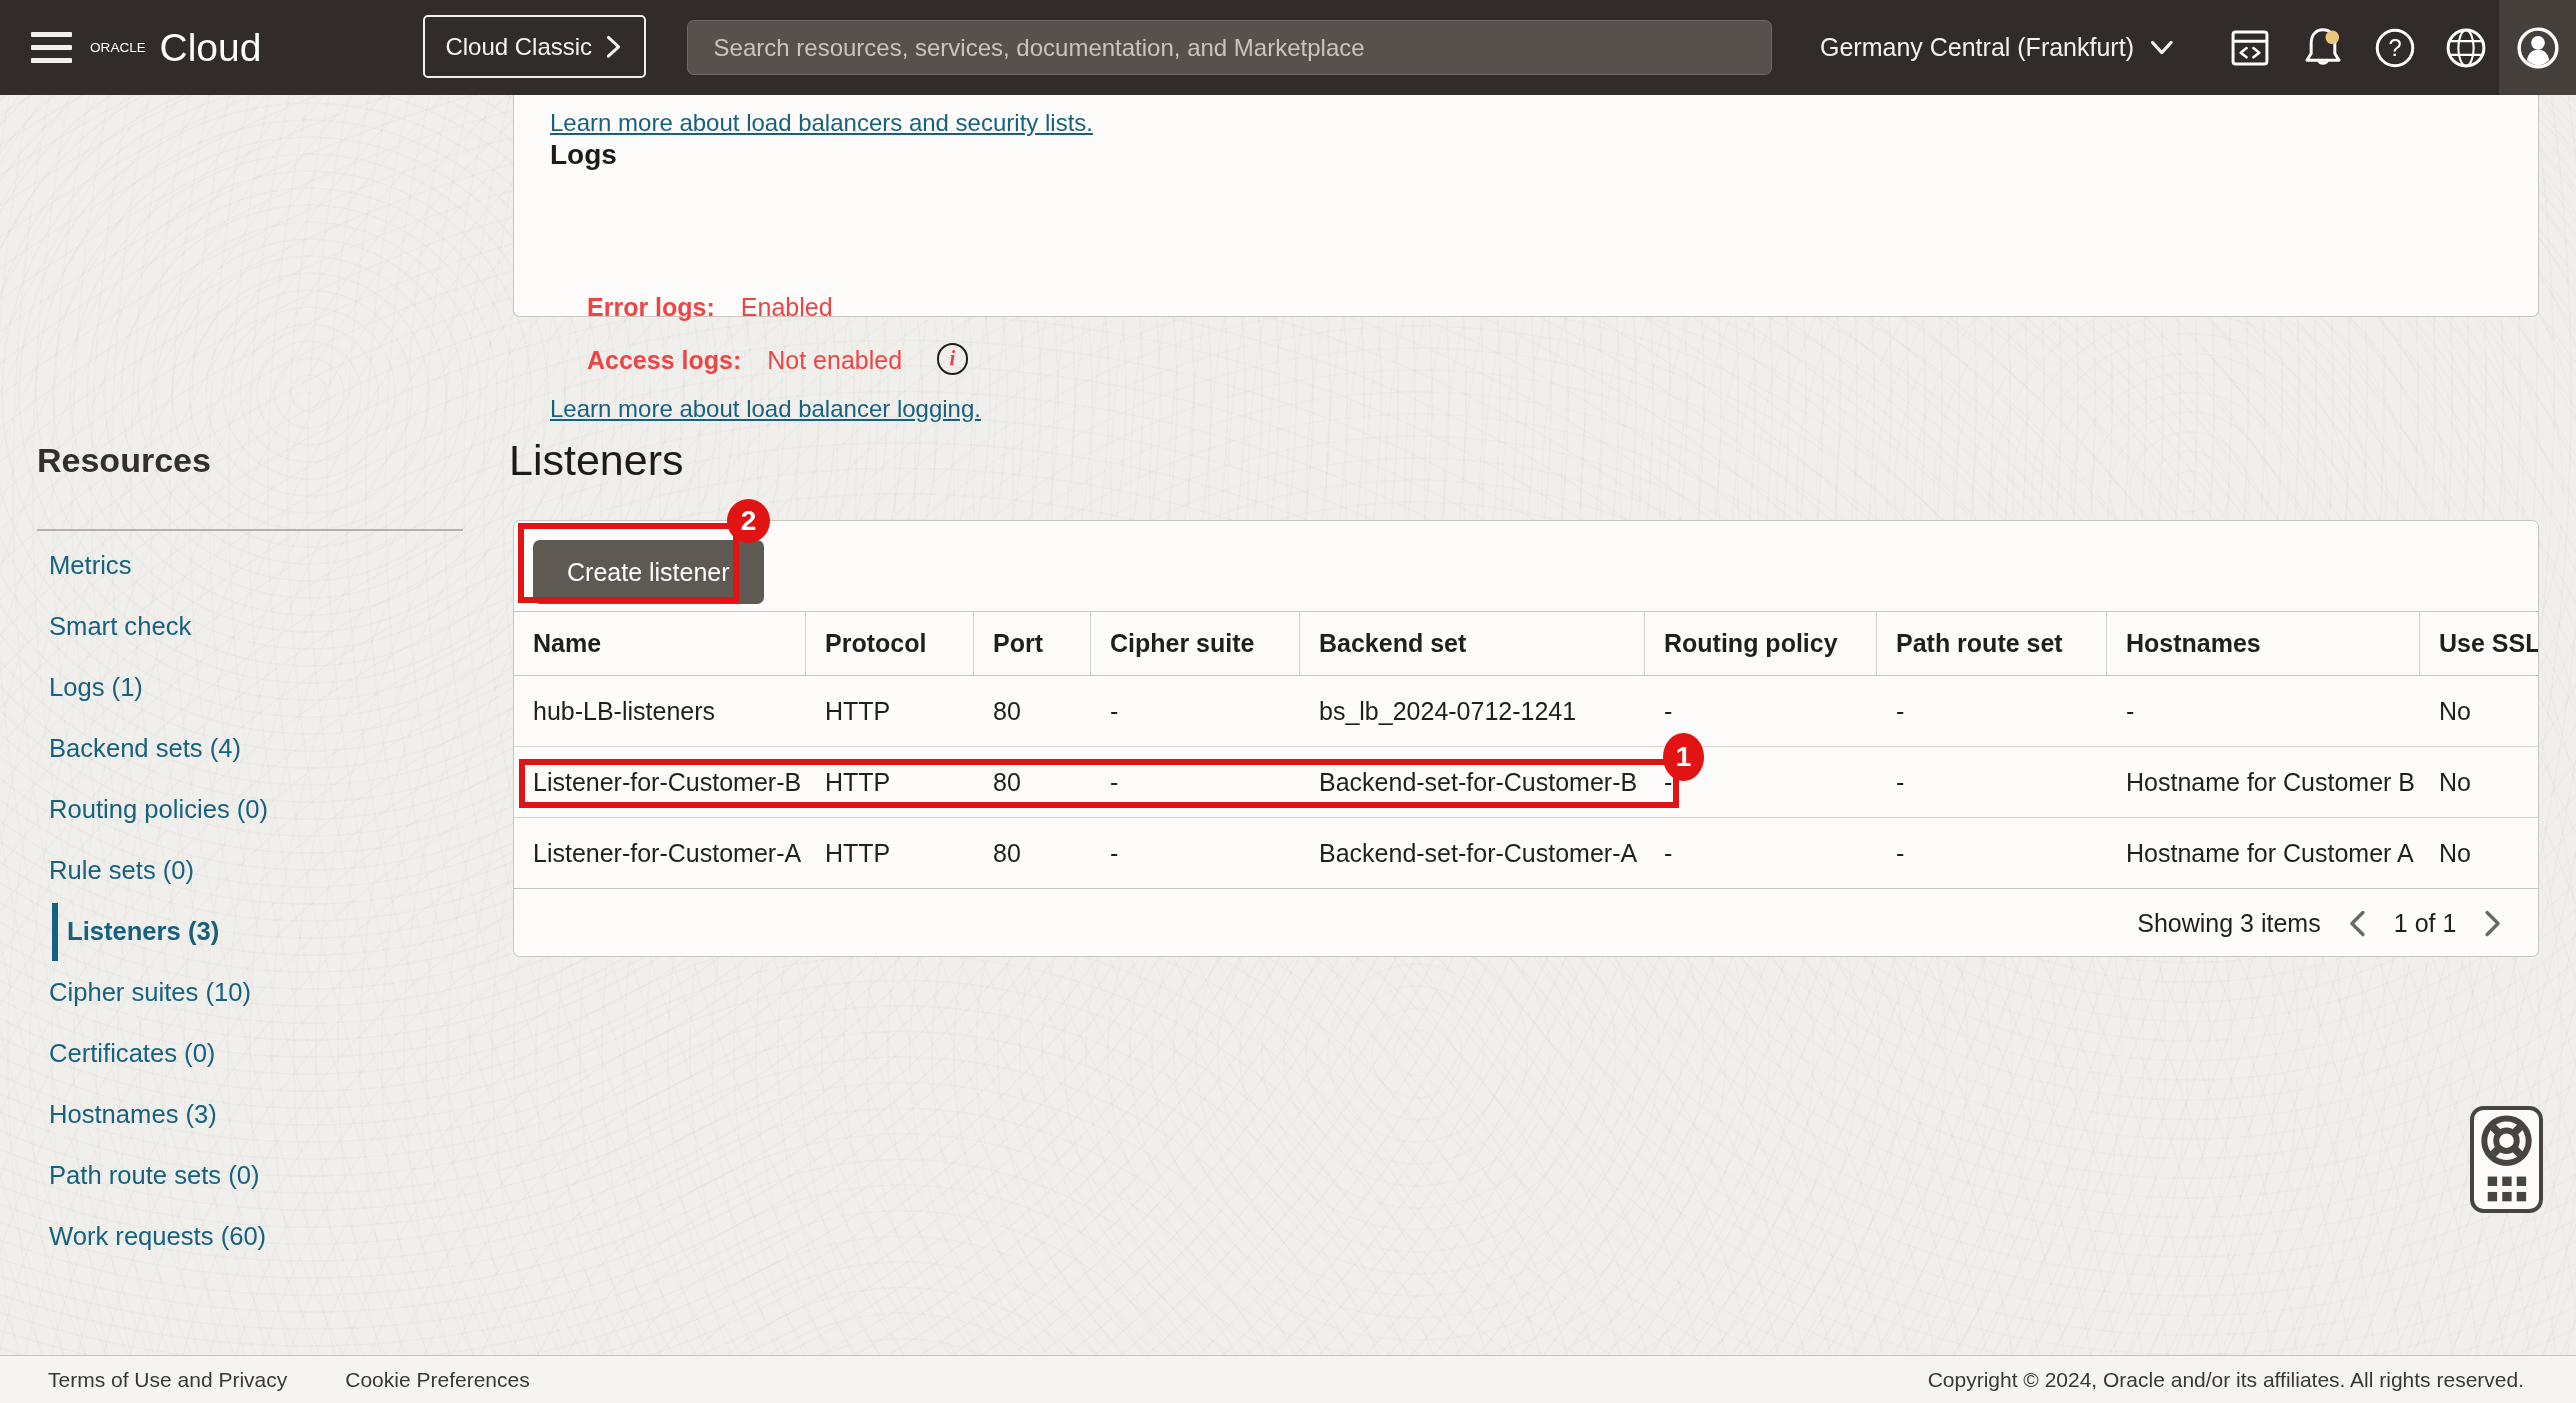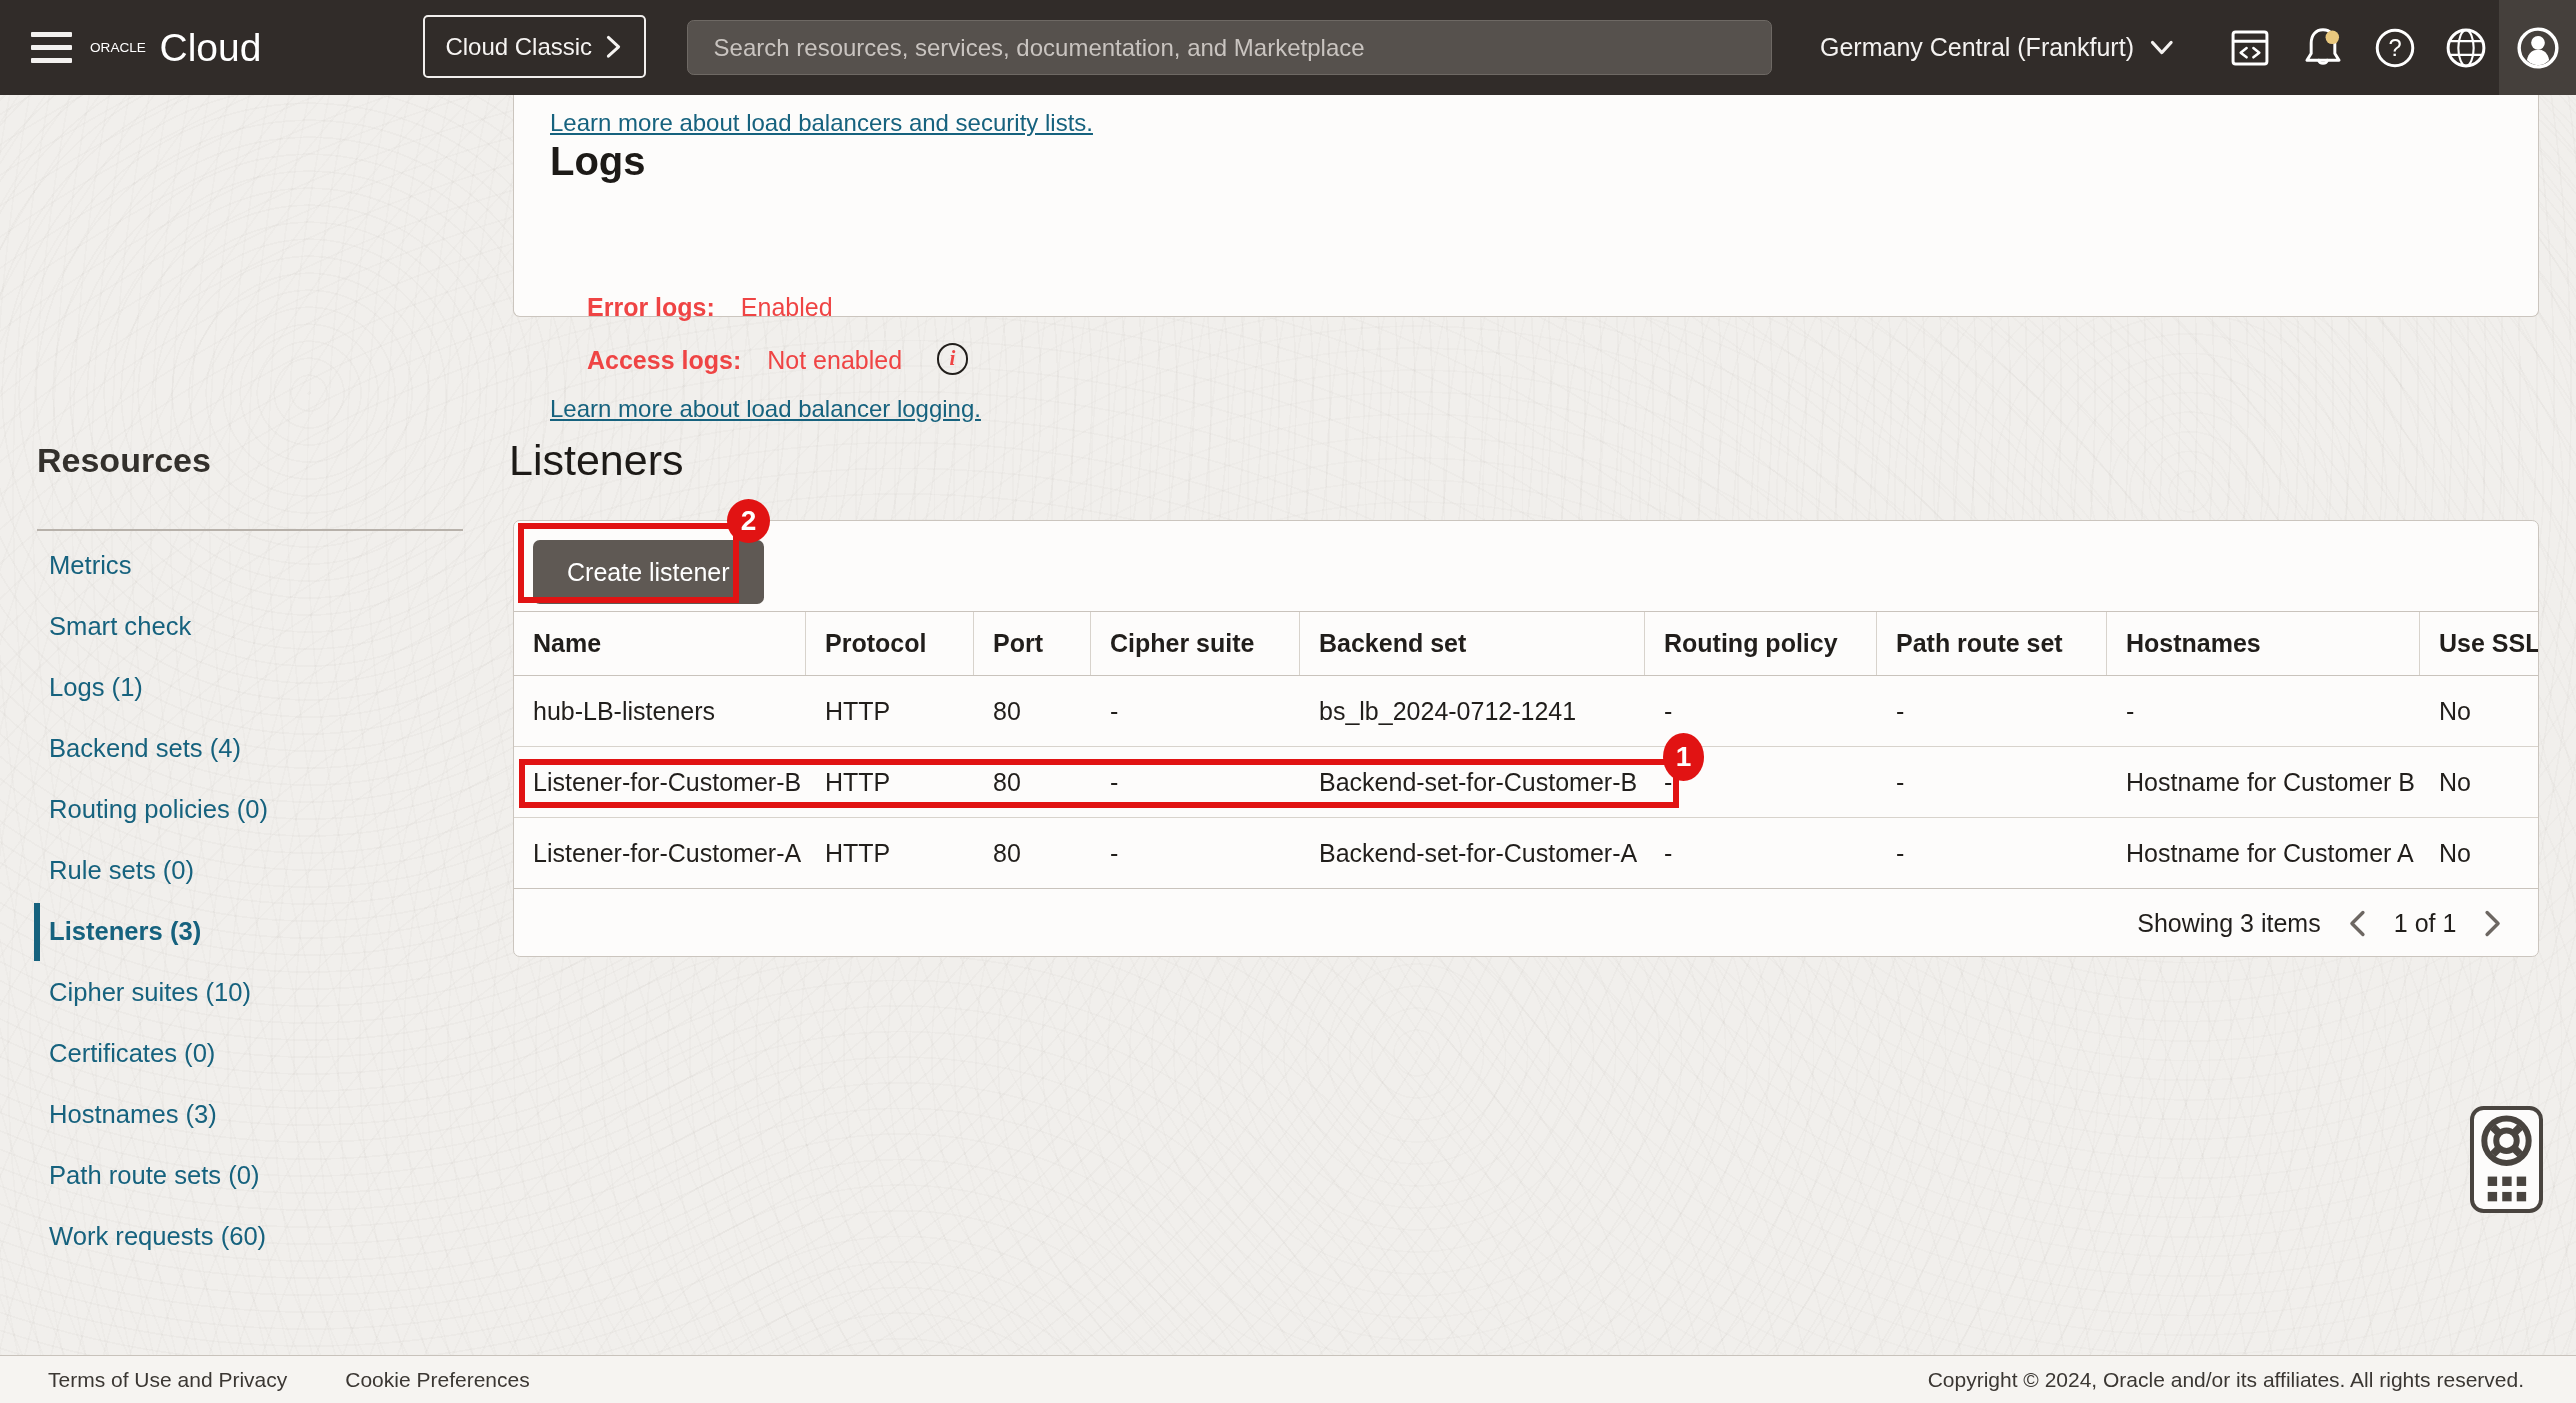--- a/index.html
+++ b/index.html
@@ -27,29 +27,29 @@
   .search::placeholder{ color:#c9c4c0; opacity:1; }
   .region{ position:absolute; left:1820px; top:0; height:95px; display:flex; align-items:center; gap:15.3px; color:#f4f2f0; font-size:25px; cursor:pointer; background:none; border:none; font-family:inherit;}
   .hicon{ position:absolute; top:0; height:95px; width:55px; display:flex; align-items:center; justify-content:center; background:none; border:none; cursor:pointer;}
   .avatar-strip{ position:absolute; right:0; top:0; width:77px; height:95px; background:#45403c; display:flex; align-items:center; justify-content:center;}
 
   
   .res-title{ position:absolute; left:37px; top:441px; font-size:34px; font-weight:700; color:#33302c; }
   .res-divider{ position:absolute; left:37px; top:529px; width:426px; height:1.7px; background:#b7b1aa; }
   .side-nav{ position:absolute; left:0; top:535px; width:513px; }
   .side-item{ position:relative; display:block; height:61px; line-height:61px; padding-left:49px; font-size:25.6px; color:#16627e; text-decoration:none; cursor:pointer; white-space:nowrap;}
-  .side-item.sel{ font-weight:700; }
+  .side-item.sel{ font-weight:700;margin-left:18px; }
   .side-item.sel::before{ content:""; position:absolute; left:34px; top:1.7px; width:6px; height:58px; background:#16627e; }
 
   
   .panel{ position:absolute; background:#fdfcfb; border:0.9px solid #cbc5be; }
   .logs-panel{ left:513px; top:95px; width:2026px; height:222px; border-top:none; border-radius:0 0 6.8px 6.8px; padding-left:36px;}
   .link{ color:#16627e; text-decoration:underline; font-size:24px; cursor:pointer; display:inline-block;}
   .logs-link1{ position:absolute; left:36px; top:13.6px; }
-  .logs-title{ position:absolute; left:36px; top:44px; font-size:40px; font-weight:700; color:#1d1a17;}
+  .logs-title{ position:absolute; left:36px; top:44px; font-size:28px; font-weight:700; color:#1d1a17;}
   .logs-line{ position:absolute; left:36px; font-size:25px; color:#ef4444; display:flex; align-items:center; gap:26px;margin-left:37px;}
   .logs-line b{ font-weight:700; }
   .l-error{ top:198px; }
   .l-access{ top:248px;align-items:flex-end; }
   .logs-link2{ position:absolute; left:36px; top:300px; }
   .info-icon{ display:inline-flex; width:31.5px; height:31.5px; border:2.1px solid #211e1b; border-radius:50%; align-items:center; justify-content:center; font-family:"Liberation Serif", serif; font-style:italic; font-weight:700; font-size:21px; margin-left:8.5px; cursor:pointer;}
 
   .listeners-title{ position:absolute; left:509px; top:436px; font-size:43px; font-weight:400; color:#1d1a17; }
 
   .table-panel{ left:513px; top:520px; width:2026px; height:437px; border-radius:6.8px; overflow:visible; }

